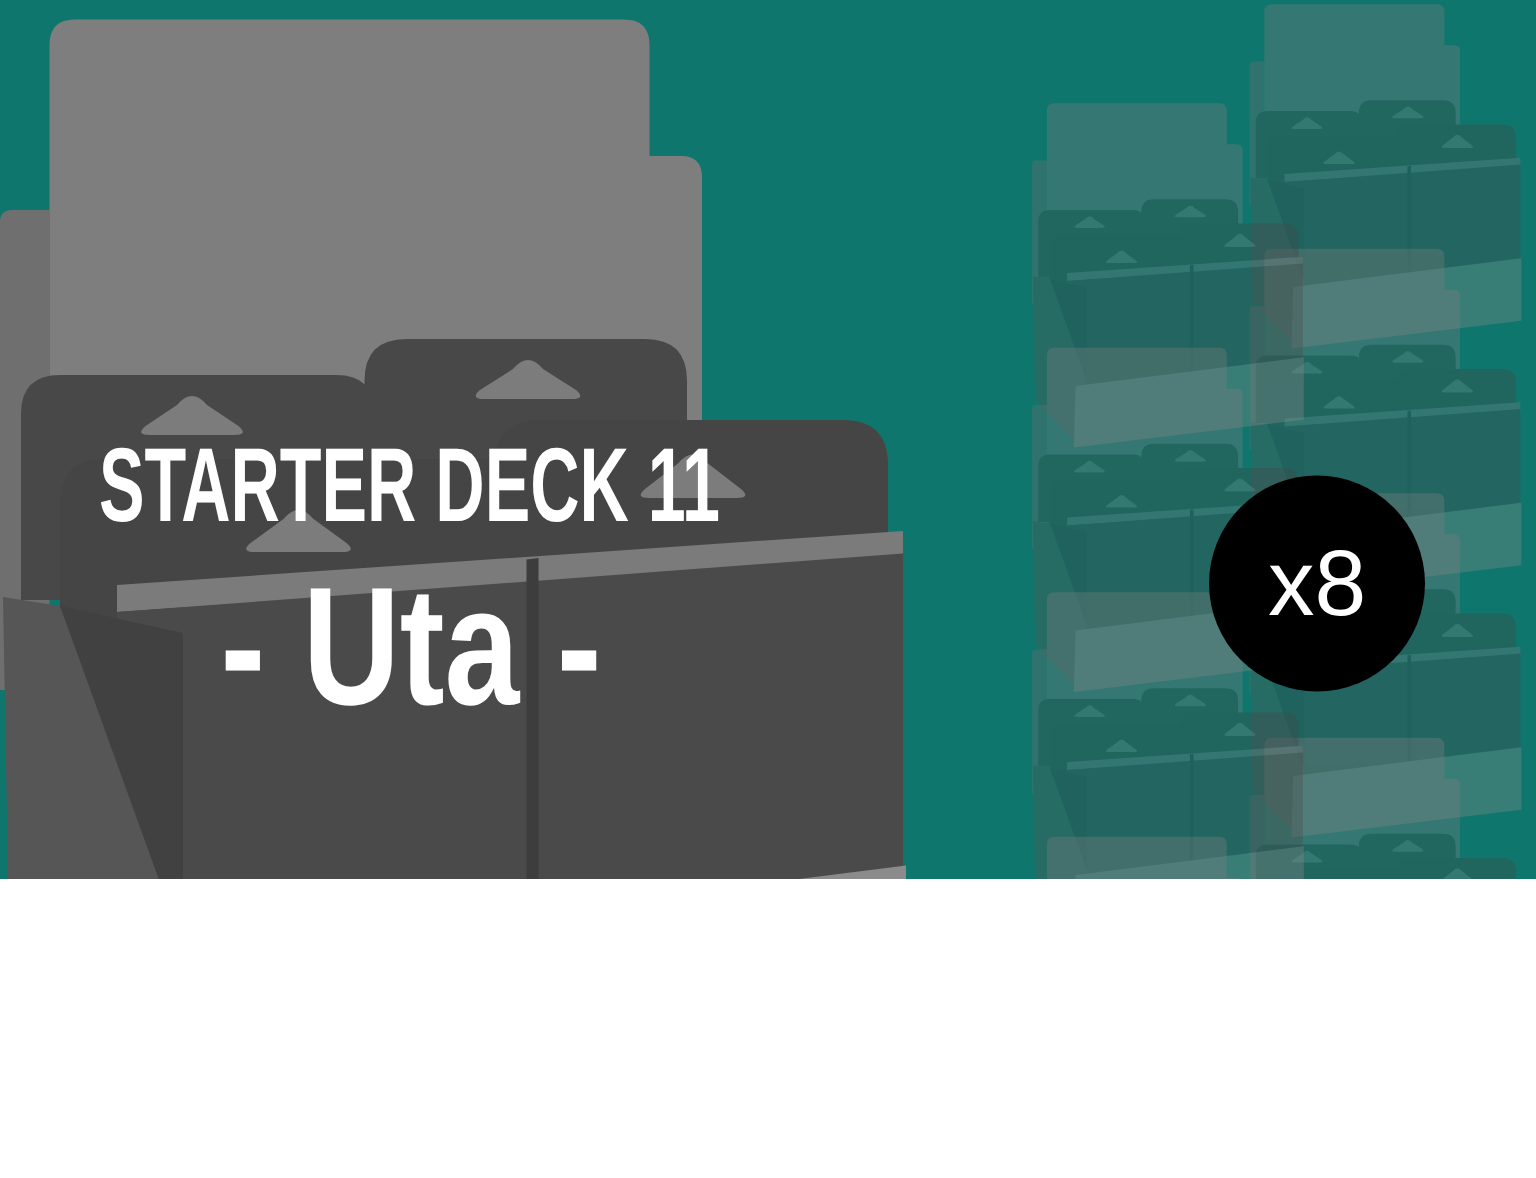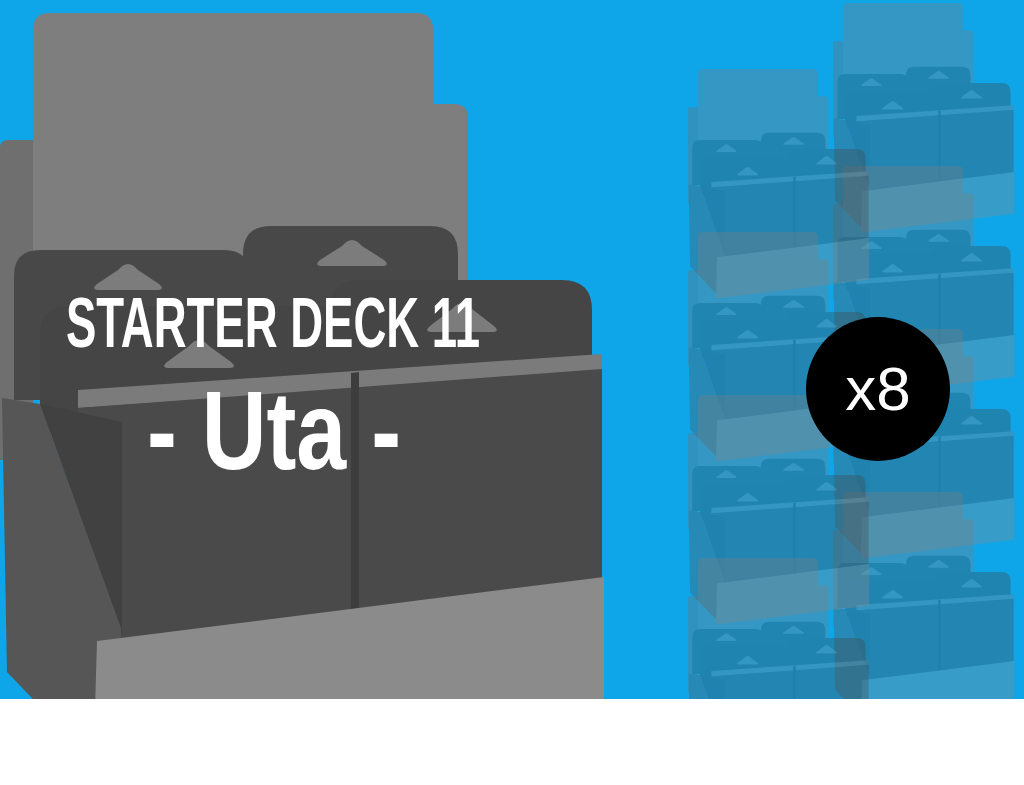--- a/index.html
+++ b/index.html
@@ -1,20 +1,20 @@
 <!DOCTYPE html>
 <html><head>
 <meta charset="utf-8">
 <style>
   html, body { margin: 0; padding: 0; background: #ffffff; }
   .canvas {
     position: relative;
     width: 1024px;
-    height: 699px;
-    background: #0ea5e9;
+    height: 586px;
+    background: #0f766e;
     overflow: hidden;
     font-family: "Liberation Sans", "DejaVu Sans", sans-serif;
   }
   svg { display: block; }
   .title-text {
     font-family: "Liberation Sans", "DejaVu Sans", sans-serif;
     font-weight: bold;
   }
   .badge-text {
     font-family: "Liberation Sans", "DejaVu Sans", sans-serif;

